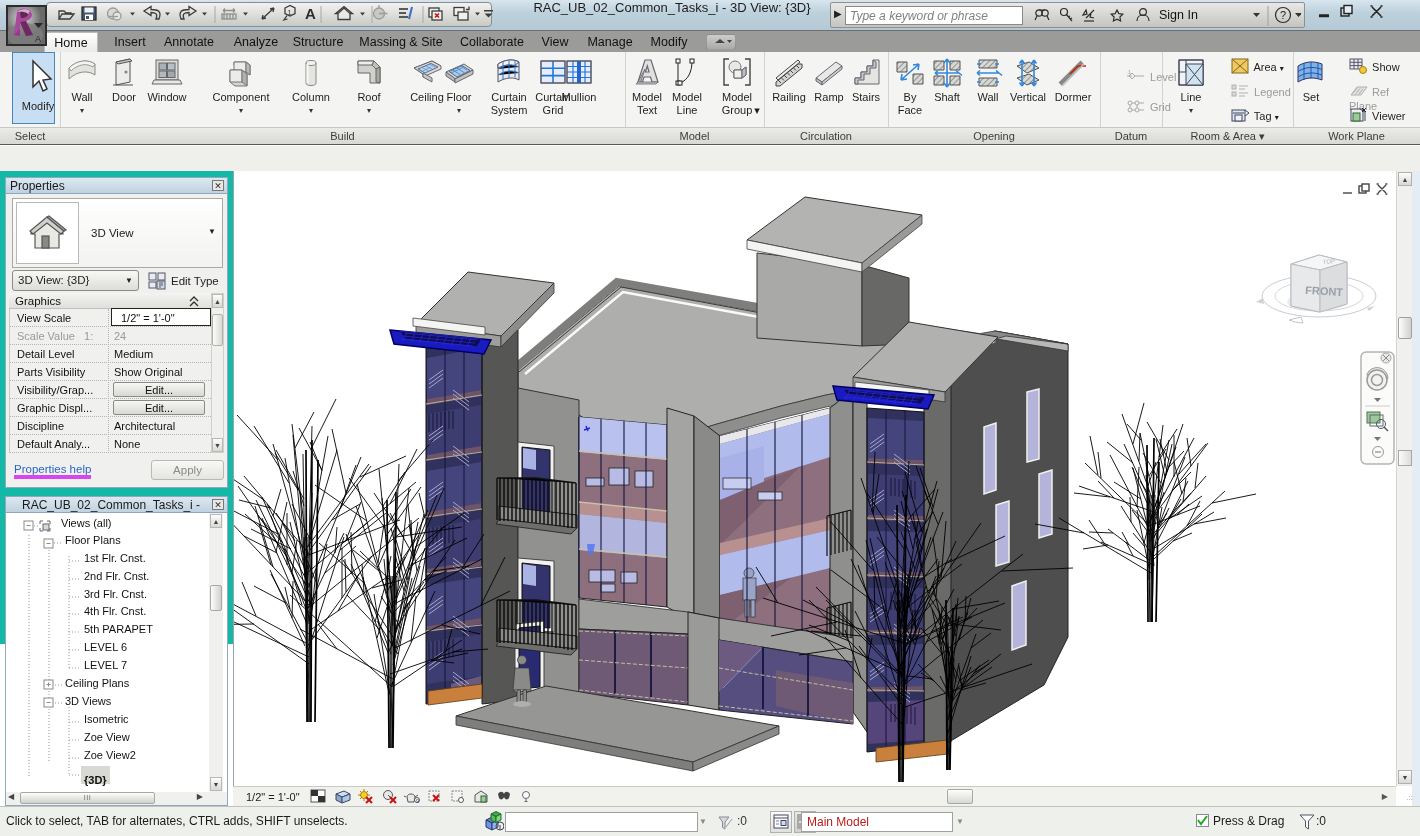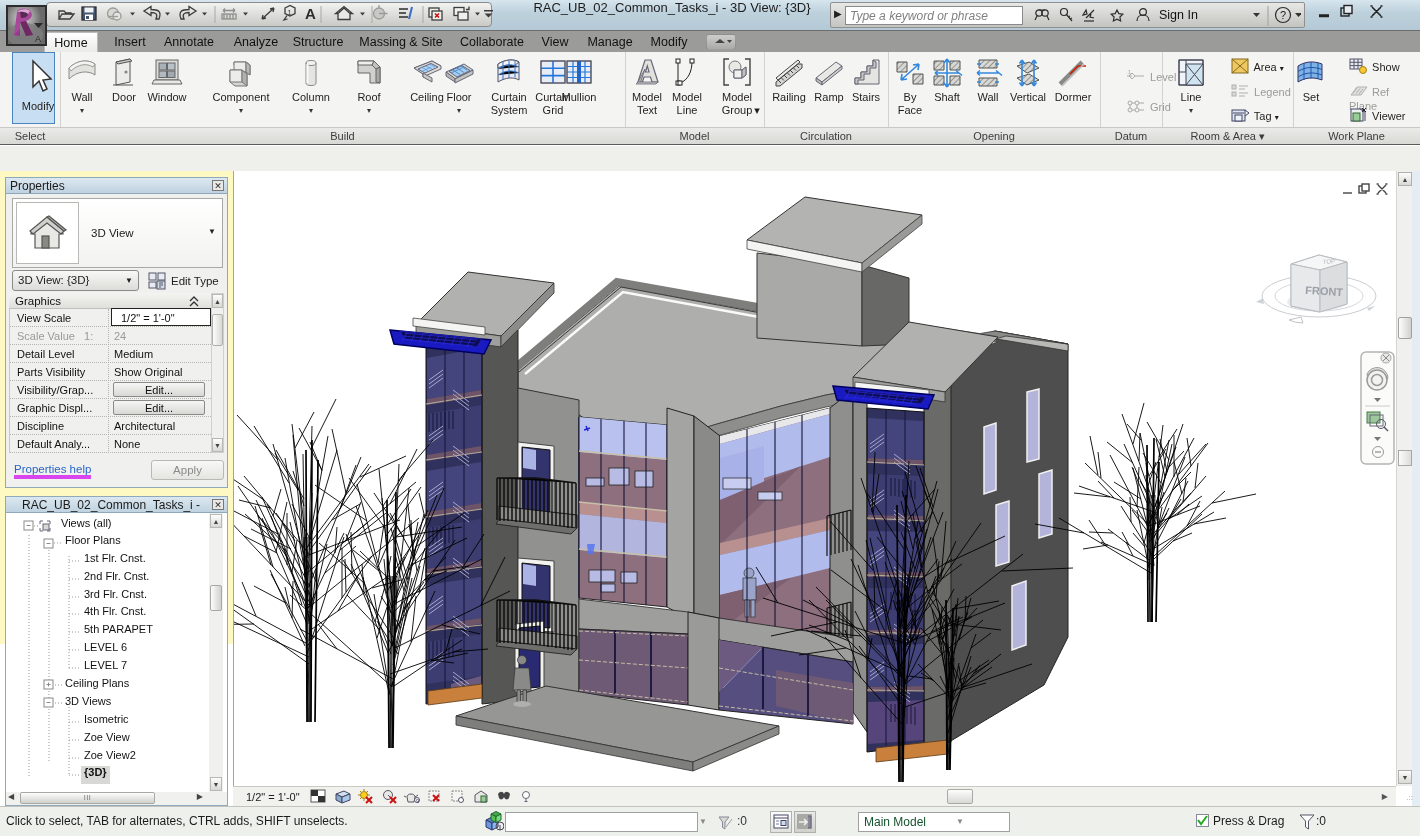--- a/index.html
+++ b/index.html
@@ -33,21 +33,21 @@
 .bigbtn .ic { display:block; margin:2px auto 1px; }
 .bigbtn div { line-height:13px; }
 .car { font-size:8px; line-height:6px; color:#333; }
 .smbtn { position:absolute; font-size:11px; color:#211e1b;padding-left:19px; }
 .gray { color:#9b9b99; }
 #modifybox { position:absolute; left:12px; top:0px; width:43px; height:72px; background:#c8def2;
   border:1px solid #4a86be; }
 
 #gap { position:absolute; left:0; top:146px; width:1420px; height:25px; background:#efefec; }
 
-#dock { position:absolute; left:0px; top:171px; width:233px; height:473px; background:#fef9c3; }
+#dock { position:absolute; left:0px; top:171px; width:233px; height:473px; background:#14b8a6; }
 .paneltitle { position:absolute; left:5px; width:223px; height:17px;
   background:linear-gradient(#dce8f0,#bfd2e0); border:1px solid #8ea8bc; font-size:12px; color:#1a1a1a;
   padding:1px 4px 0 4px; }
 .closebox { position:absolute; right:3px; top:2px; width:12px; height:11px; border:1px solid #777;
   background:#e8e8e6; font-size:9px; line-height:10px; text-align:center; color:#333; }
 #props { position:absolute; left:5px; top:23px; width:223px; height:294px; background:#f0f0ee; border:1px solid #8ea8bc; border-top:none;}
 #browser { position:absolute; left:5px; top:342px; width:223px; height:293px; background:#fff; border:1px solid #8ea8bc; border-top:none; }
 
 .prow { position:absolute; left:3px; width:202px; height:18px; border-bottom:1px dotted #b5b5b1; font-size:11px; color:#111; }
 .prow .k { position:absolute; left:8px; top:3px; }
@@ -659,21 +659,21 @@
       <div class="trow" style="left:78px;top:75px;">3rd Flr. Cnst.</div>
       <div class="trow" style="left:78px;top:92px;">4th Flr. Cnst.</div>
       <div class="trow" style="left:78px;top:110px;">5th PARAPET</div>
       <div class="trow" style="left:78px;top:128px;">LEVEL 6</div>
       <div class="trow" style="left:78px;top:146px;">LEVEL 7</div>
       <div class="trow" style="left:59px;top:164px;">Ceiling Plans</div>
       <div class="trow" style="left:59px;top:182px;">3D Views</div>
       <div class="trow" style="left:78px;top:200px;">Isometric</div>
       <div class="trow" style="left:78px;top:218px;">Zoe View</div>
       <div class="trow" style="left:78px;top:236px;">Zoe View2</div>
-      <div class="trow" style="left:75px;top:253px;background:#d8d8d4;padding:0 3px;font-weight:bold;">{3D}</div>
+      <div class="trow" style="left:75px;top:253px;background:#d8d8d4;padding:8px 3px;font-weight:bold;">{3D}</div>
       <div style="position:absolute;left:203px;top:0px;width:14px;height:279px;background:#f0f0ee;">
         <div style="position:absolute;left:1px;top:1px;width:12px;height:14px;background:linear-gradient(#fdfdfc,#d8d8d4);border:1px solid #b8b8b4;font-size:7px;text-align:center;line-height:13px;color:#444;">▲</div>
         <div style="position:absolute;left:1px;top:72px;width:12px;height:26px;background:linear-gradient(90deg,#fdfdfc,#d0d0cc);border:1px solid #a8a8a4;border-radius:2px;"></div>
         <div style="position:absolute;left:1px;top:264px;width:12px;height:14px;background:linear-gradient(#fdfdfc,#d8d8d4);border:1px solid #b8b8b4;font-size:7px;text-align:center;line-height:13px;color:#444;">▼</div>
       </div>
       <div style="position:absolute;left:0px;top:279px;width:221px;height:13px;background:#f0f0ee;">
         <div style="position:absolute;left:2px;top:0px;font-size:8px;color:#444;">◀</div>
         <div style="position:absolute;left:14px;top:0px;width:135px;height:12px;background:linear-gradient(#fdfdfc,#d0d0cc);border:1px solid #a8a8a4;border-radius:2px;"></div>
         <div style="position:absolute;left:78px;top:2px;font-size:7px;color:#666;letter-spacing:1px;">lll</div>
         <div style="position:absolute;right:24px;top:0px;font-size:8px;color:#444;">▶</div>
@@ -1098,21 +1098,21 @@
           </g>
         </svg>
     </div>
     <div style="position:absolute;left:794px;top:4px;width:22px;height:22px;border:1px solid #b0b0ac;background:linear-gradient(#e8e8e6,#d0d0cc);">
       <svg width="20" height="20">
           <rect x="2" y="2" width="15" height="15" fill="#a8a8a4"></rect>
           <path d="M4 10 l8 0 m-3 -3 l3 3 l-3 3" stroke="#eee" stroke-width="1.6" fill="none"></path>
           <path d="M13 4 l3 0 l0 12 l-3 0" fill="#889" stroke="#667"></path>
         </svg>
     </div>
-    <div style="position:absolute;left:858px;top:5px;width:152px;height:20px;background:#fff;border:1px solid #a0a0a0;font-size:12px;color:#14532d;padding:2px 0 0 5px;">Main Model</div>
+    <div style="position:absolute;left:801px;top:5px;width:152px;height:20px;background:#fff;border:1px solid #a0a0a0;font-size:12px;color:#b91c1c;padding:2px 0 0 5px;">Main Model</div>
     <div style="position:absolute;left:956px;top:10px;font-size:8px;color:#888;">▼</div>
     <div style="position:absolute;left:1196px;top:7px;width:13px;height:13px;background:#fff;border:1px solid #889;">
       <svg width="11" height="11">
           <path d="M1 5 l3 4 l6 -8" fill="none" stroke="#2a2" stroke-width="2"></path>
         </svg>
     </div>
     <div style="position:absolute;left:1213px;top:7px;">Press &amp; Drag</div>
     <svg width="20" height="20" style="position:absolute;left:1298px;top:5px;">
         <path d="M2 3 l14 0 l-5.5 6 l0 8 l-3 -2 l0 -6 z" fill="#fff" stroke="#556"></path>
       </svg>

